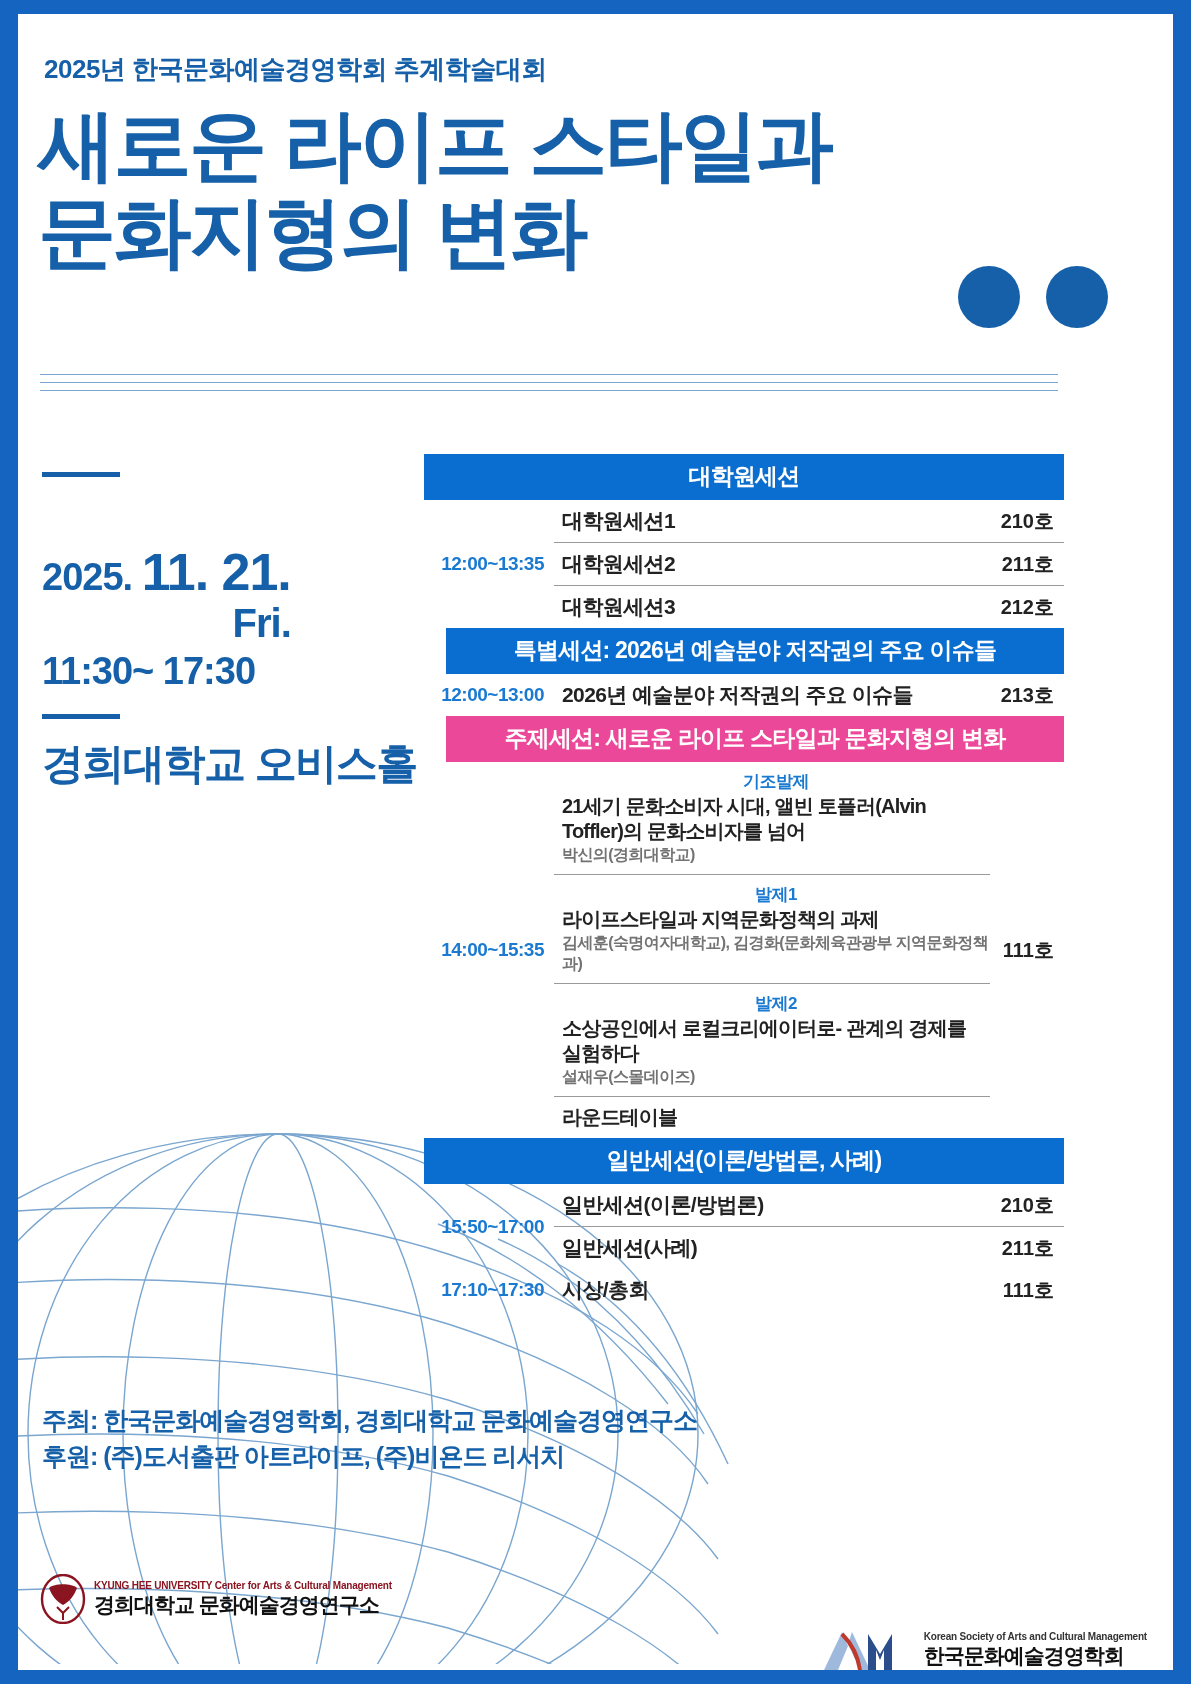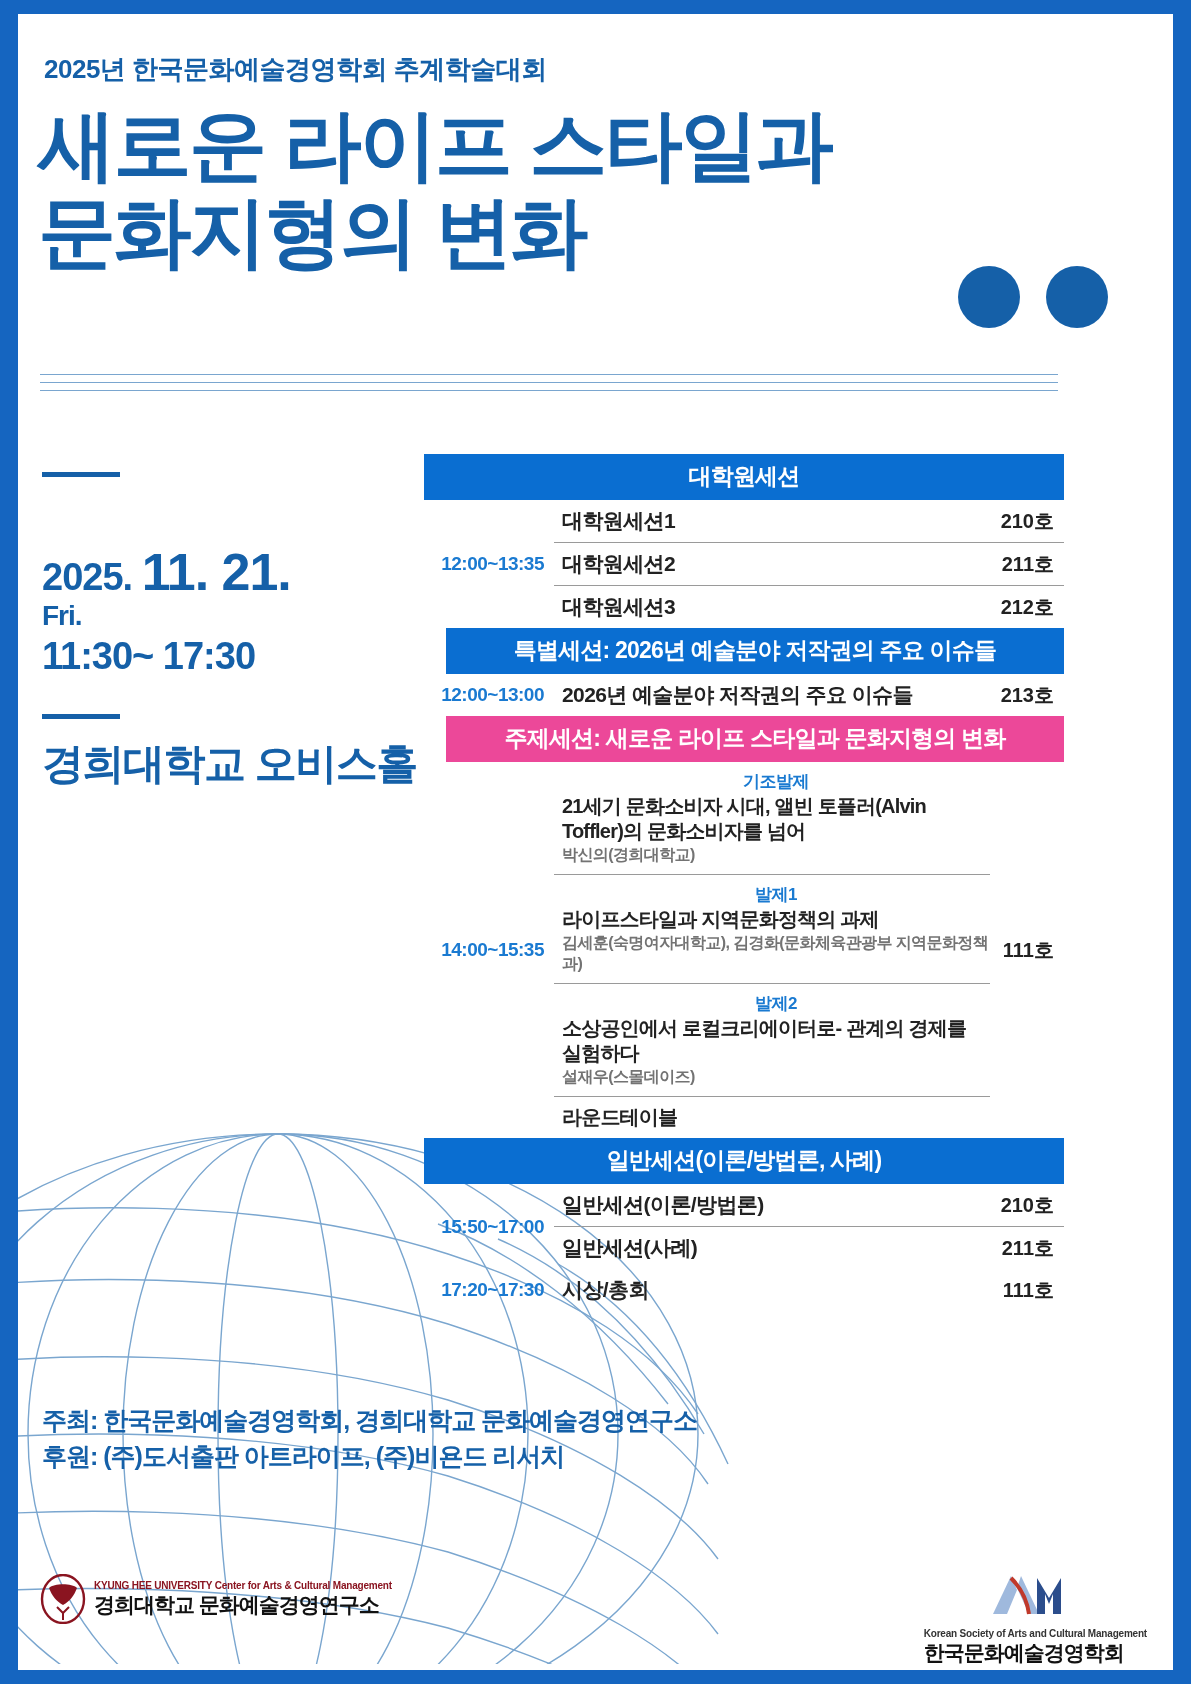--- a/index.html
+++ b/index.html
@@ -49,21 +49,21 @@
   }
   .dash-1 { left: 24px; top: 458px; }
   .dash-2 { left: 24px; top: 700px; }
 
   .dateblock {
     position: absolute; left: 24px; top: 488px;
     color: #1560a8; font-weight: 700; letter-spacing: -1px;
   }
   .dateline1 { font-size: 38px; line-height: 1.0; white-space: nowrap; margin-top: 44px; }
   .dateline1 .big { font-size: 52px; }
-  .dateline2 { font-size: 28px; line-height: 1.25; }
+  .dateline2 { font-size: 40px; line-height: 1.25; text-align: right; }
   .dateline3 { font-size: 38px; line-height: 1.25; white-space: nowrap; }
 
   .venue {
     position: absolute; left: 24px; top: 722px;
     font-size: 42px; font-weight: 700; color: #1560a8;
     letter-spacing: -1.5px; white-space: nowrap;
   }
 
   
   .globe { position: absolute; left: -40px; top: 1090px; width: 760px; height: 560px; }
@@ -146,22 +146,22 @@
     display: flex; align-items: center; gap: 8px;
   }
   .kh-emblem { width: 46px; height: 50px; flex: 0 0 auto; }
   .kh-text .en {
     font-size: 10px; font-weight: 700; color: #8a1420; letter-spacing: -0.2px;
   }
   .kh-text .ko {
     font-size: 21px; font-weight: 700; color: #111; letter-spacing: -1px;
   }
   .logo-right {
-    position: absolute; right: 26px; top: 1556px;
-    display: flex; align-items: center; gap: 10px; flex-direction: column;
+    position: absolute; right: 26px; top: 1612px;
+    display: flex; align-items: center; gap: 10px;
   }
   .acm-mark { width: 96px; height: 48px; flex: 0 0 auto; }
   .acm-text .en {
     font-size: 10px; font-weight: 700; color: #333; letter-spacing: -0.2px;
   }
   .acm-text .ko {
     font-size: 21px; font-weight: 700; color: #111; letter-spacing: -1px;
   }
 </style>
 </head>
@@ -285,21 +285,21 @@
             <span class="room">210호</span>
           </div>
           <div class="srow">
             <span class="name">일반세션(사례)</span>
             <span class="room">211호</span>
           </div>
         </div>
       </div>
 
       <div class="rowgroup">
-        <div class="timecell">17:20~17:30</div>
+        <div class="timecell">17:10~17:30</div>
         <div class="rowsbody">
           <div class="srow">
             <span class="name">시상/총회</span>
             <span class="room">111호</span>
           </div>
         </div>
       </div>
 
     </div>
 

